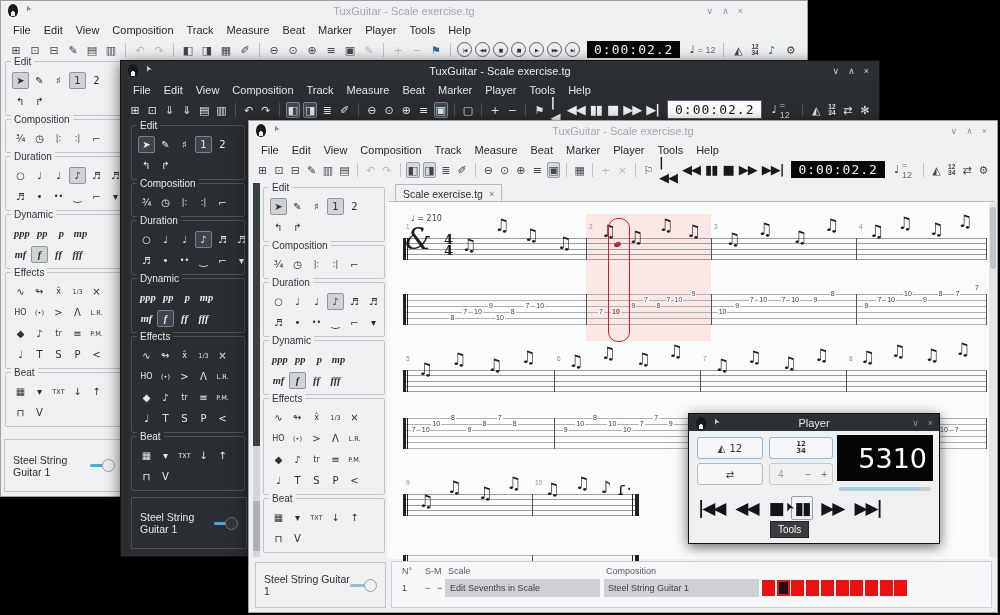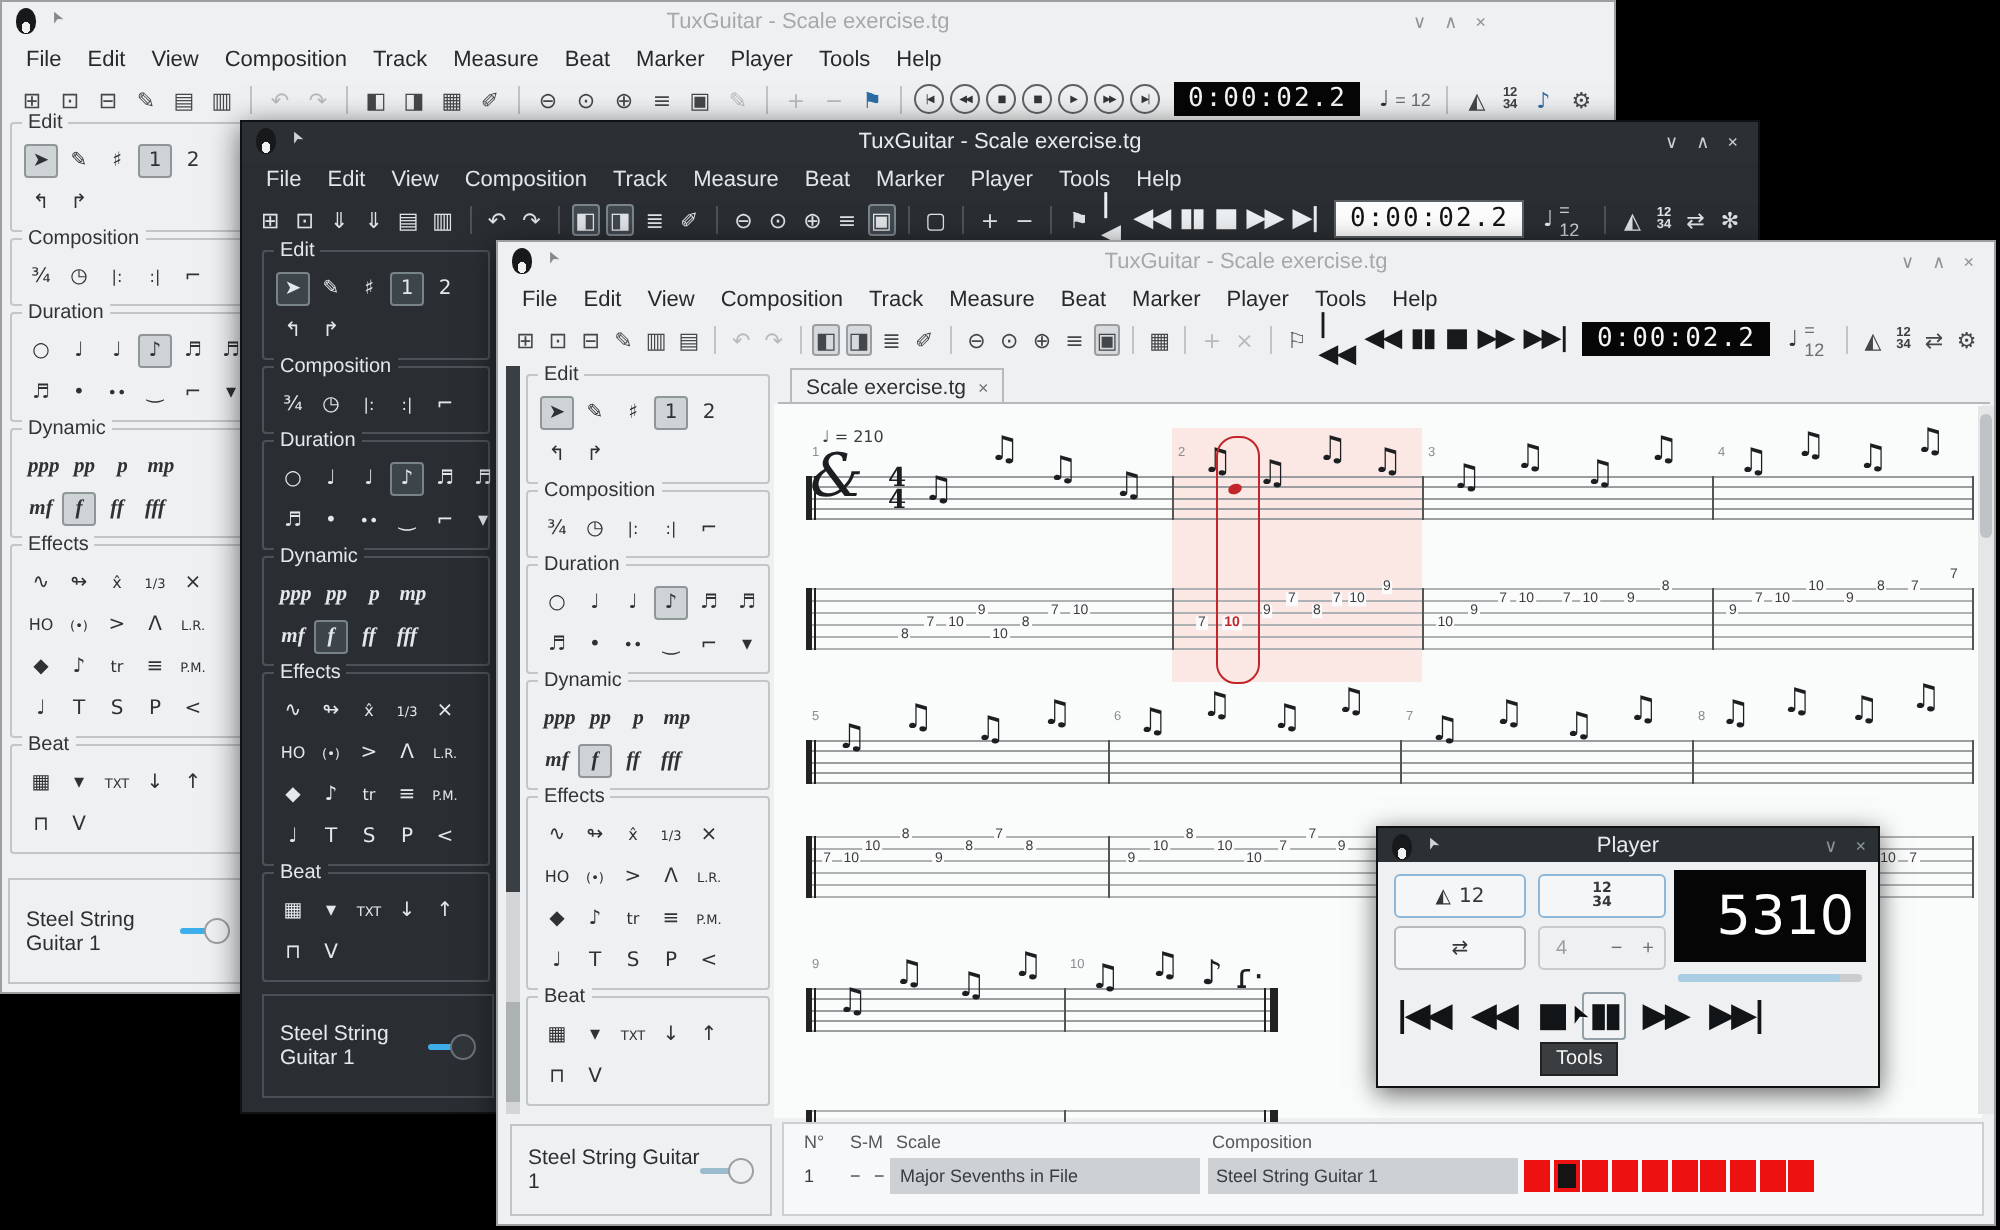--- a/index.html
+++ b/index.html
@@ -861,21 +861,21 @@
       <div class="th" style="left: 10px;">N°</div>
       <div class="th" style="left: 33px;">S-M</div>
       <div class="th" style="left: 56px;">Scale</div>
       <div class="th" style="left: 214px;">Composition</div>
       <div class="trow">
         <div class="band" style="left: 53px; width: 155px;"></div>
         <div class="band" style="left: 212px; width: 155px;"></div>
         <div class="tc" style="left: 10px;">1</div>
         <div class="tc" style="left: 33px;">−</div>
         <div class="tc" style="left: 45px;">−</div>
-        <div class="tc" style="left: 58px;">Major Sevenths in File</div>
+        <div class="tc" style="left: 58px;">Edit Sevenths in Scale</div>
         <div class="tc" style="left: 216px;">Steel String Guitar 1</div>
         <div class="mc" style="left: 370px;"></div>
         <div class="mc" style="left: 384.7px; background: rgb(20, 20, 20); border: 2px solid rgb(238, 17, 17);"></div>
         <div class="mc" style="left: 399.4px;"></div>
         <div class="mc" style="left: 414.1px;"></div>
         <div class="mc" style="left: 428.8px;"></div>
         <div class="mc" style="left: 443.5px;"></div>
         <div class="mc" style="left: 458.2px;"></div>
         <div class="mc" style="left: 472.9px;"></div>
         <div class="mc" style="left: 487.6px;"></div>

